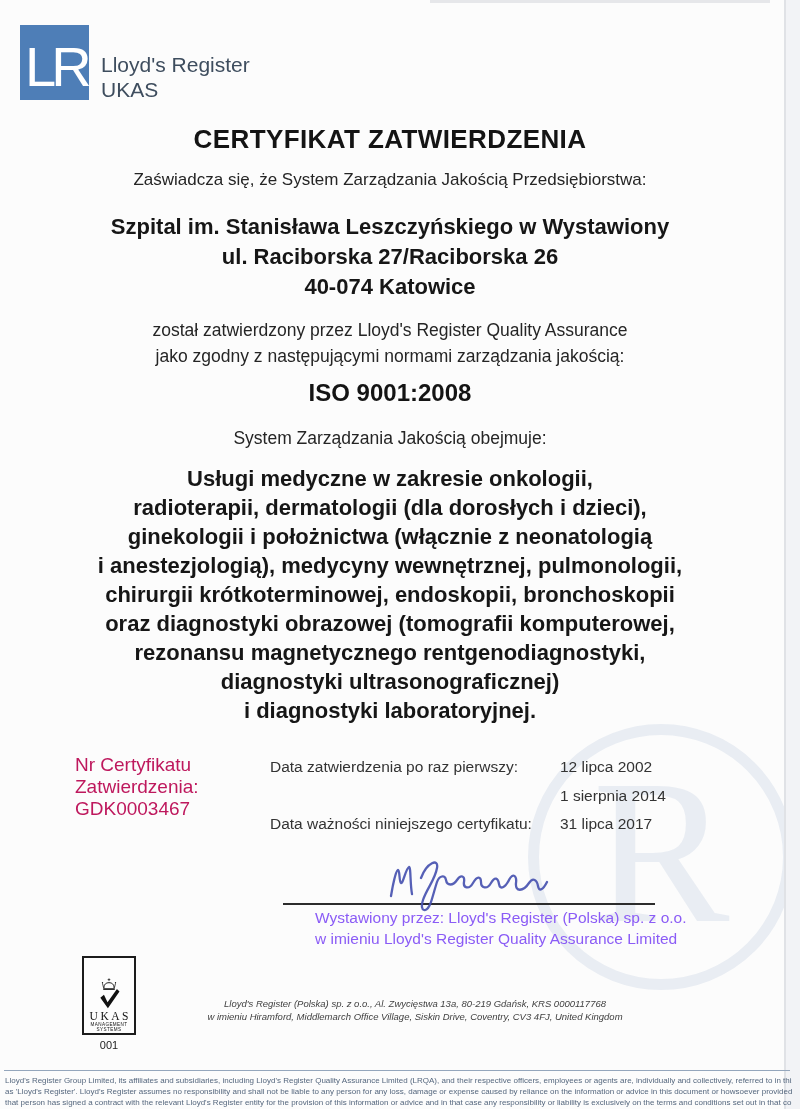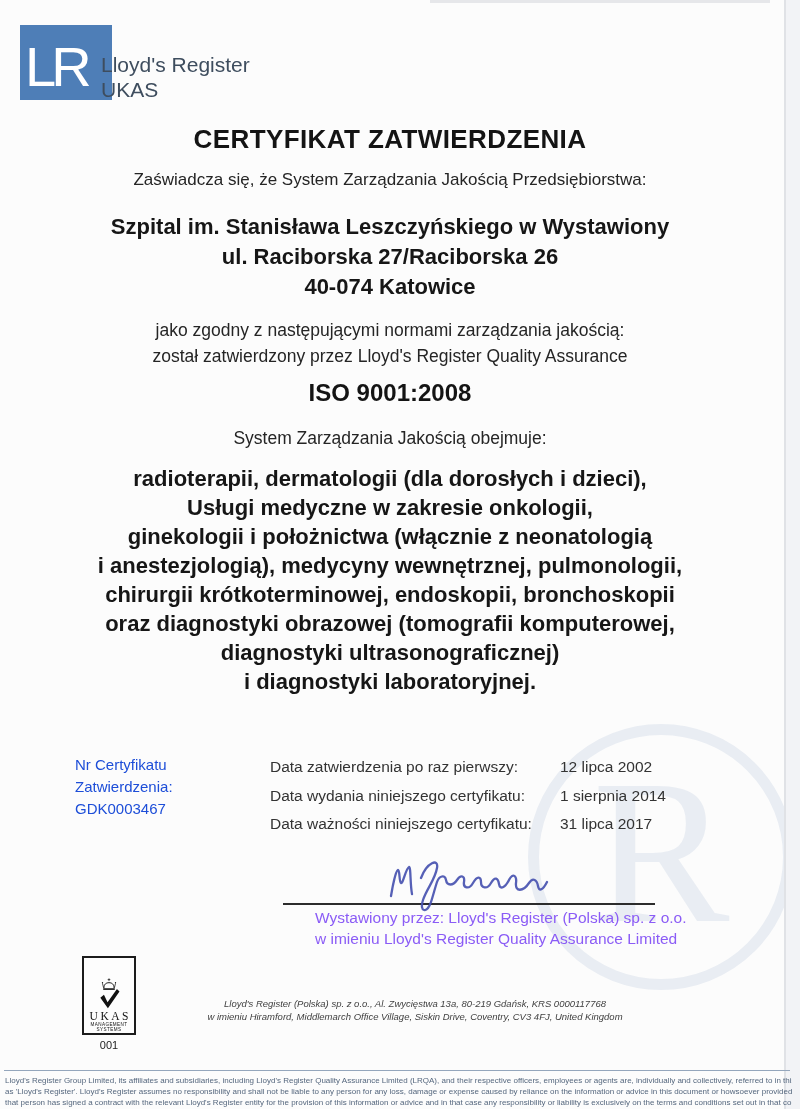--- a/index.html
+++ b/index.html
@@ -22,33 +22,33 @@
     position:absolute;left:528px;top:724px;width:266px;height:266px;
     border:11px solid #e9edf3;border-radius:50%;box-sizing:border-box;
     display:flex;align-items:center;justify-content:center;z-index:0;
   }
   .watermark span{
     font-family:"Liberation Serif",serif;font-size:205px;line-height:1;
     color:#e9edf3;font-weight:400;transform:translateY(-6px);
   }
 
   
-  .logo-square{position:absolute;left:20px;top:25px;width:92px;height:75px;background:#4e7eb7;z-index:2;}
+  .logo-square{position:absolute;left:20px;top:25px;width:69px;height:75px;background:#4e7eb7;z-index:2;}
   .logo-words{position:absolute;left:101px;top:52px;font-size:21px;line-height:25px;color:#3e4d5e;z-index:2;}
 
   .doc-title{top:124px;font-size:26px;font-weight:bold;color:#141414;letter-spacing:.4px;}
   .intro-line{top:170px;font-size:17px;color:#252525;}
   .company-block{top:212px;font-size:22px;font-weight:bold;line-height:30px;color:#161616;}
   .approval-block{top:317px;font-size:17.5px;line-height:26px;color:#252525;}
   .standard-line{top:379px;font-size:24px;font-weight:bold;color:#141414;}
   .scope-heading{top:428px;font-size:17.5px;color:#252525;}
   .scope-block{top:464px;font-size:22px;font-weight:bold;line-height:29px;color:#161616;}
 
   
-  .cert-no-block{left:75px;top:754px;font-size:15px;line-height:22px;color:#1d4ed8;z-index:2;}
+  .cert-no-block{left:75px;top:754px;font-size:19px;line-height:22px;color:#be185d;z-index:2;}
   .detail-label{left:270px;font-size:15.5px;color:#333;z-index:2;}
   .detail-value{left:545px;font-size:15.5px;color:#333;z-index:2;margin-left:15px;}
   .row-0{top:758px;} .row-1{top:787px;} .row-2{top:815px;}
 
   
   .signature-svg{left:375px;top:850px;z-index:3;}
   .signature-line{left:283px;top:903px;width:372px;height:2px;background:#2c2c2c;z-index:2;}
   .issued-block{left:283px;top:908px;font-size:15.5px;line-height:20.5px;color:#8b5cf6;z-index:2;margin-left:32px;}
 
   
@@ -93,47 +93,47 @@
 
   <div class="content center intro-line">Zaświadcza się, że System Zarządzania Jakością Przedsiębiorstwa:</div>
 
   <div class="content center company-block">
     <div>Szpital im. Stanisława Leszczyńskiego w Wystawiony</div>
     <div>ul. Raciborska 27/Raciborska 26</div>
     <div>40-074 Katowice</div>
   </div>
 
   <div class="content center approval-block">
+    <div>został zatwierdzony przez Lloyd's Register Quality Assurance</div>
     <div>jako zgodny z następującymi normami zarządzania jakością:</div>
-    <div>został zatwierdzony przez Lloyd's Register Quality Assurance</div>
   </div>
 
   <div class="content center standard-line">ISO 9001:2008</div>
 
   <div class="content center scope-heading">System Zarządzania Jakością obejmuje:</div>
   <div class="content center scope-block">
+    <div>Usługi medyczne w zakresie onkologii,</div>
     <div>radioterapii, dermatologii (dla dorosłych i dzieci),</div>
-    <div>Usługi medyczne w zakresie onkologii,</div>
     <div>ginekologii i położnictwa (włącznie z neonatologią</div>
     <div>i anestezjologią), medycyny wewnętrznej, pulmonologii,</div>
     <div>chirurgii krótkoterminowej, endoskopii, bronchoskopii</div>
     <div>oraz diagnostyki obrazowej (tomografii komputerowej,</div>
+    <div>rezonansu magnetycznego rentgenodiagnostyki,</div>
     <div>diagnostyki ultrasonograficznej)</div>
     <div>i diagnostyki laboratoryjnej.</div>
   </div>
 
   <div class="abs cert-no-block">
     <div>Nr Certyfikatu</div>
     <div>Zatwierdzenia:</div>
     <div>GDK0003467</div>
   </div>
 
   <div class="abs detail-label row-0">Data zatwierdzenia po raz pierwszy:</div>
   <div class="abs detail-value row-0">12 lipca 2002</div>
-  <div class="abs detail-label row-1">Data wydania niniejszego certyfikatu:</div>
   <div class="abs detail-value row-1">1 sierpnia 2014</div>
   <div class="abs detail-label row-2">Data ważności niniejszego certyfikatu:</div>
   <div class="abs detail-value row-2">31 lipca 2017</div>
 
   <svg class="abs signature-svg" width="190" height="64" viewBox="0 0 190 64">
     <path d="M16,46 C18,34 21,20 23,20 C25,20 24,32 26,33 C28,34 31,18 34,17 C36,17 35,34 37,44
              M46,28 C52,12 64,8 62,18 C60,30 52,38 48,50 C44,62 52,64 56,52 C58,46 60,38 62,32
              C64,26 70,24 71,30 C72,36 78,36 82,30 C86,24 90,26 89,32 C88,38 94,40 98,33
              C102,26 106,26 106,32 C106,38 112,40 116,33 C120,26 123,28 124,34 C125,40 130,38 134,30
              C138,22 142,26 141,33 C140,42 148,42 154,33 C158,27 162,30 163,36 C164,42 168,40 172,32" fill="none" stroke="#4853b0" stroke-width="2.3" stroke-linecap="round" opacity="0.92"></path>

